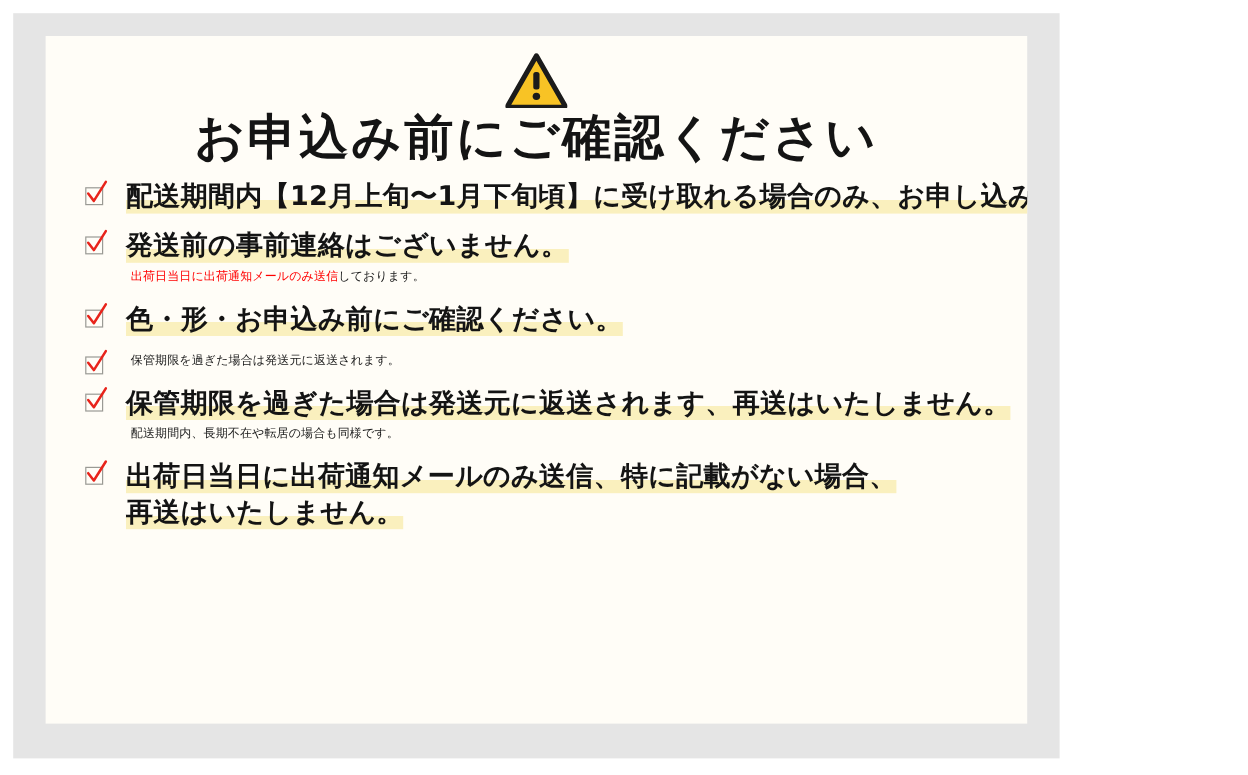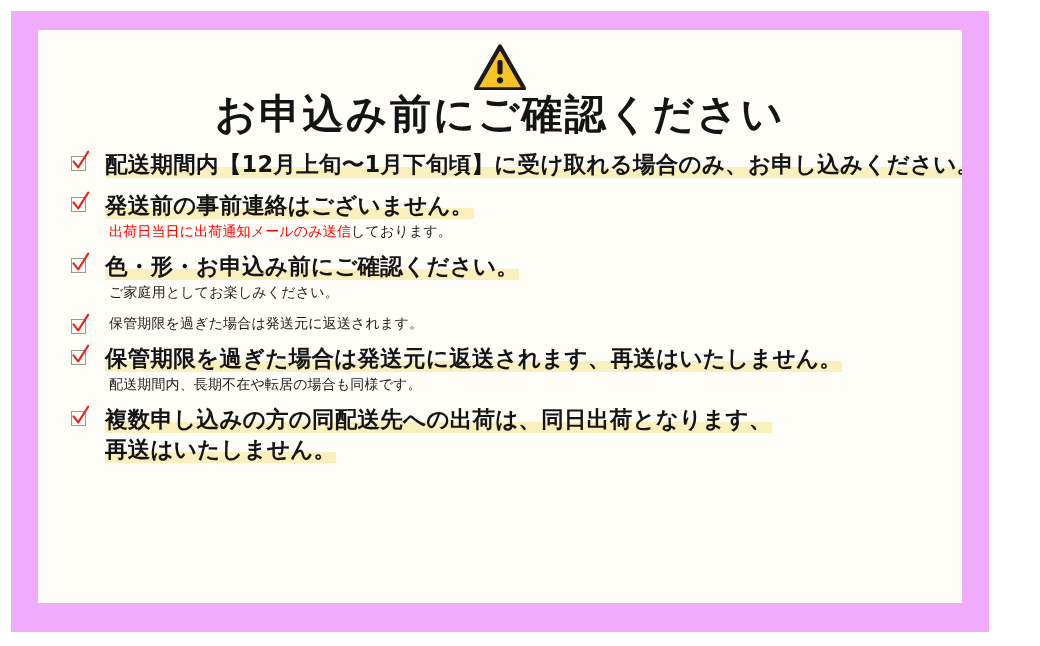--- a/index.html
+++ b/index.html
@@ -13,23 +13,23 @@
     height: 646px;
     overflow: hidden;
     font-family: "DejaVu Sans", "Liberation Sans", sans-serif;
   }
 
   
   #notice-card {
     position: absolute;
     left: 11px;
     top: 11px;
-    width: 978px;
+    width: 872px;
     height: 621px;
-    background: #f0abfc;
+    background: #e5e5e5;
     box-sizing: border-box;
   }
 
   #notice-inner {
     position: absolute;
     left: 27px;
     top: 19px;
     right: 27px;
     bottom: 29px;
     background: #FFFDF7;
@@ -106,21 +106,21 @@
   .main-line .hl {
     background: linear-gradient(to top, #FAF0BE 42%, rgba(250,240,190,0) 42%);
     padding-bottom: 1px;
   }
   .main-line.second {
     margin-left: -28px;
     padding-left: 28px;
   }
 
   .sub-line {
-    font-size: 14px;
+    font-size: 10px;
     line-height: 22px;
     font-weight: 400;
     color: #1a1a1a;
     letter-spacing: 0.01em;
     white-space: nowrap;
     padding-left: 4px;
     margin-top: 0px;
   }
   .sub-line .red { color: #FF0000; }
 </style>
@@ -160,21 +160,20 @@
         <div class="sub-line"><span class="red">出荷日当日に出荷通知メールのみ送信</span><span>しております。</span></div>
       </li>
 
       <li class="check-item tight">
         <span class="check-box">
           <svg viewBox="0 0 19 22" xmlns="http://www.w3.org/2000/svg">
             <path d="M2.5 11.3 L7.2 17.4 L17.2 1.6" fill="none" stroke="#E8241B" stroke-width="2.1" stroke-linecap="round" stroke-linejoin="round"></path>
           </svg>
         </span>
         <div class="main-line"><span class="hl">色・形・お申込み前にご確認ください。</span></div>
-        <div class="sub-line"><span>ご家庭用としてお楽しみください。</span></div>
       </li>
 
       <li class="check-item tight">
         <span class="check-box">
           <svg viewBox="0 0 19 22" xmlns="http://www.w3.org/2000/svg">
             <path d="M2.5 11.3 L7.2 17.4 L17.2 1.6" fill="none" stroke="#E8241B" stroke-width="2.1" stroke-linecap="round" stroke-linejoin="round"></path>
           </svg>
         </span>
         <div class="sub-line"><span>保管期限を過ぎた場合は発送元に返送されます。</span></div>
       </li>
@@ -188,19 +187,19 @@
         <div class="main-line"><span class="hl">保管期限を過ぎた場合は発送元に返送されます、再送はいたしません。</span></div>
         <div class="sub-line"><span>配送期間内、長期不在や転居の場合も同様です。</span></div>
       </li>
 
       <li class="check-item">
         <span class="check-box">
           <svg viewBox="0 0 19 22" xmlns="http://www.w3.org/2000/svg">
             <path d="M2.5 11.3 L7.2 17.4 L17.2 1.6" fill="none" stroke="#E8241B" stroke-width="2.1" stroke-linecap="round" stroke-linejoin="round"></path>
           </svg>
         </span>
-        <div class="main-line"><span class="hl">複数申し込みの方の同配送先への出荷は、同日出荷となります、</span></div>
+        <div class="main-line"><span class="hl">出荷日当日に出荷通知メールのみ送信、特に記載がない場合、</span></div>
         <div class="main-line second"><span class="hl">再送はいたしません。</span></div>
       </li>
 
     </ul>
   </div>
 </div>
 
 </body></html>

